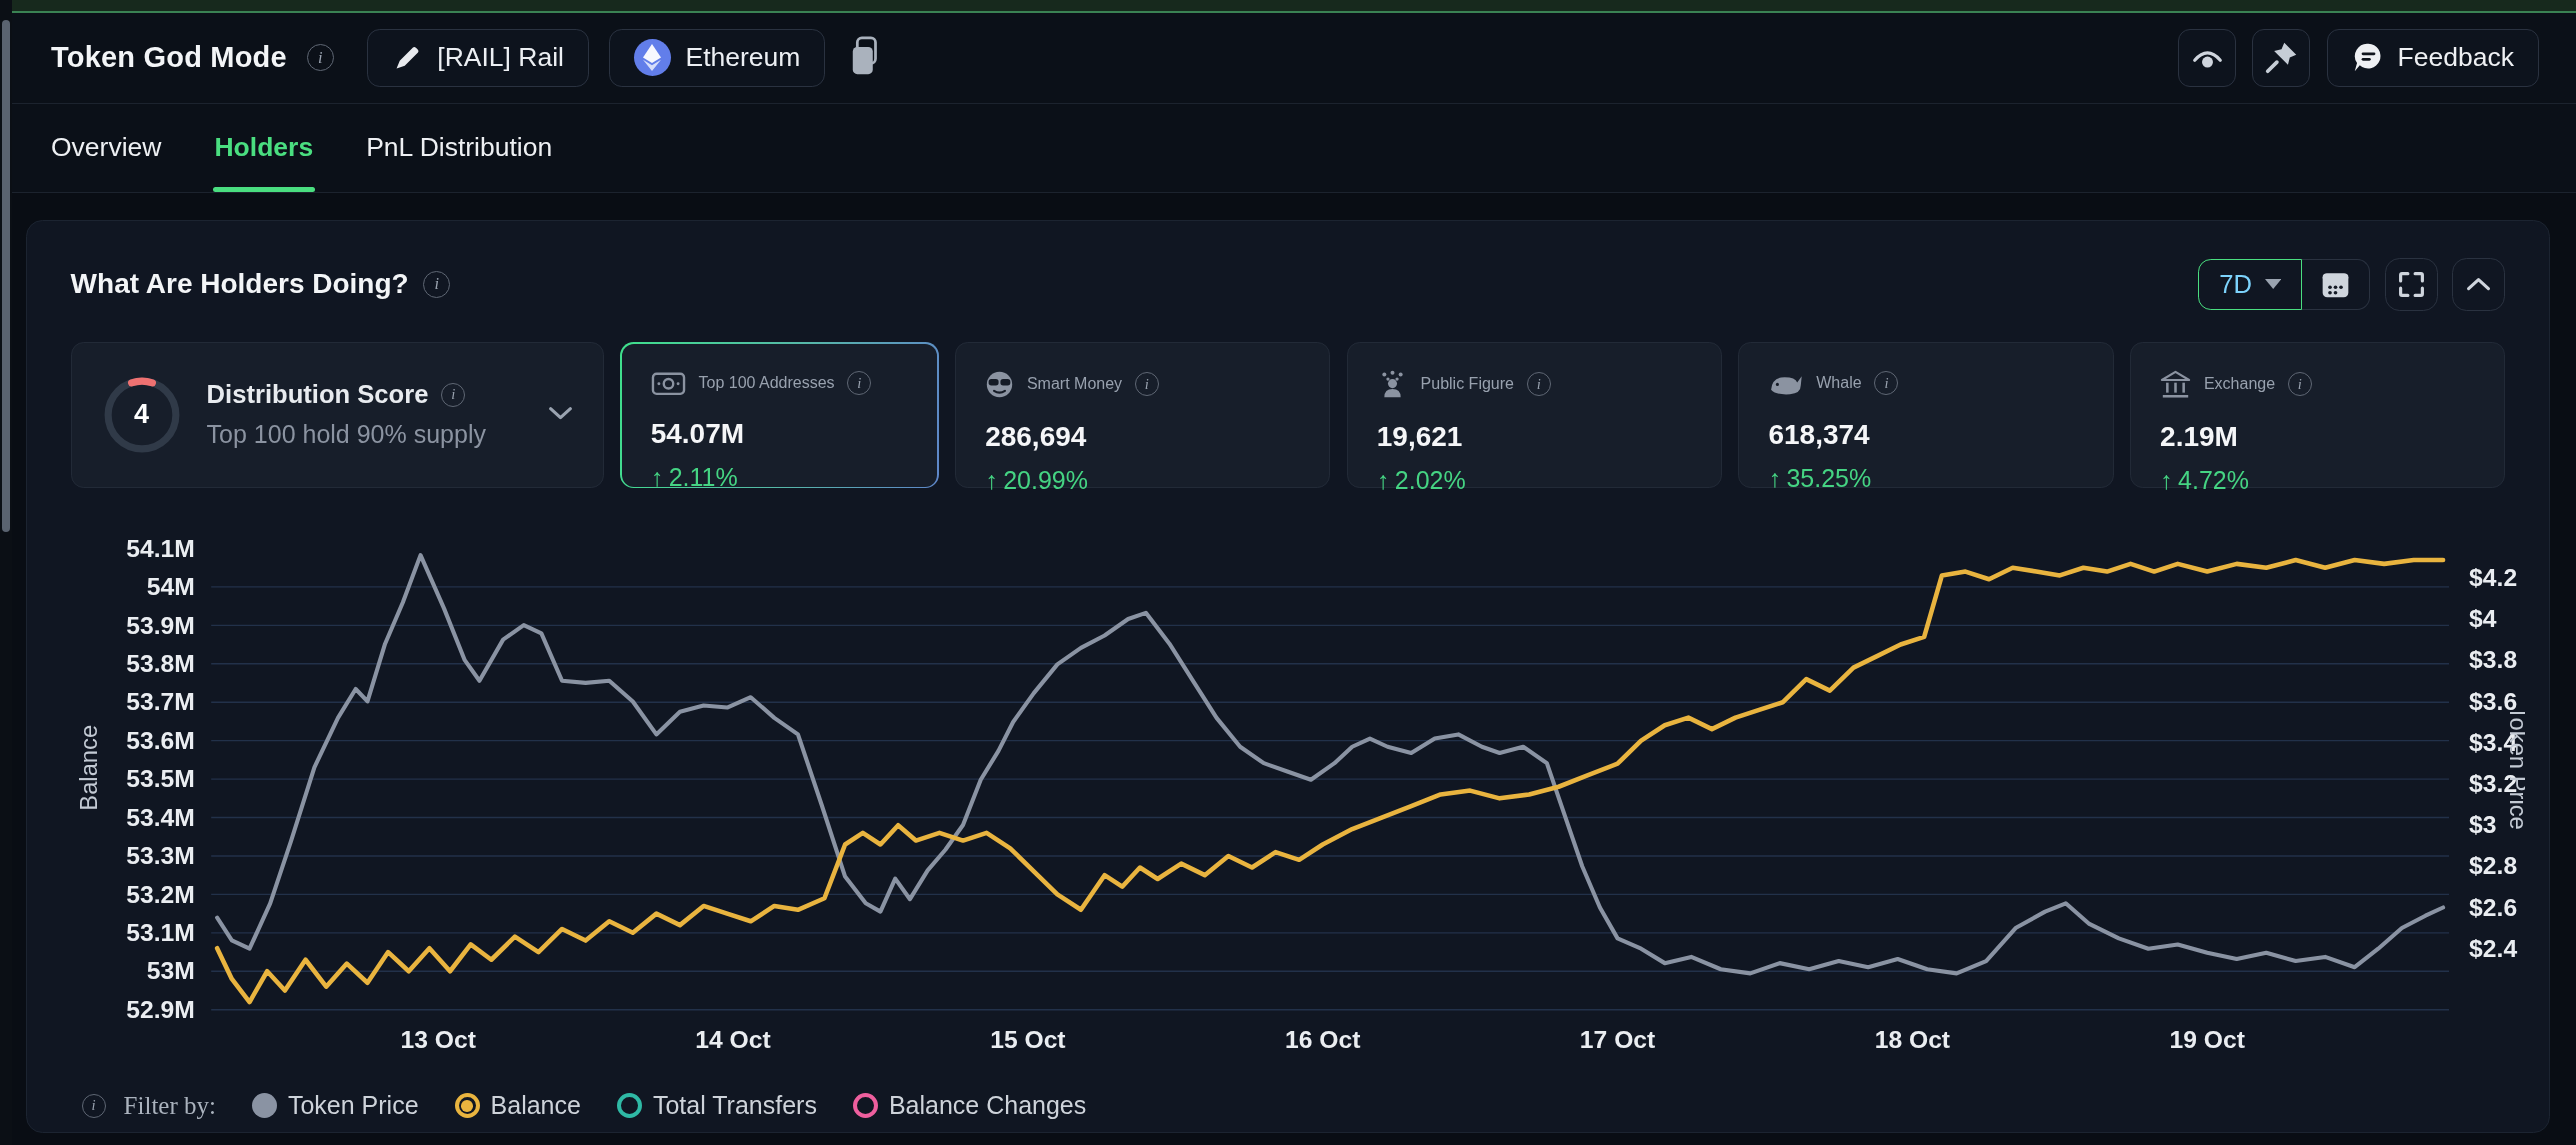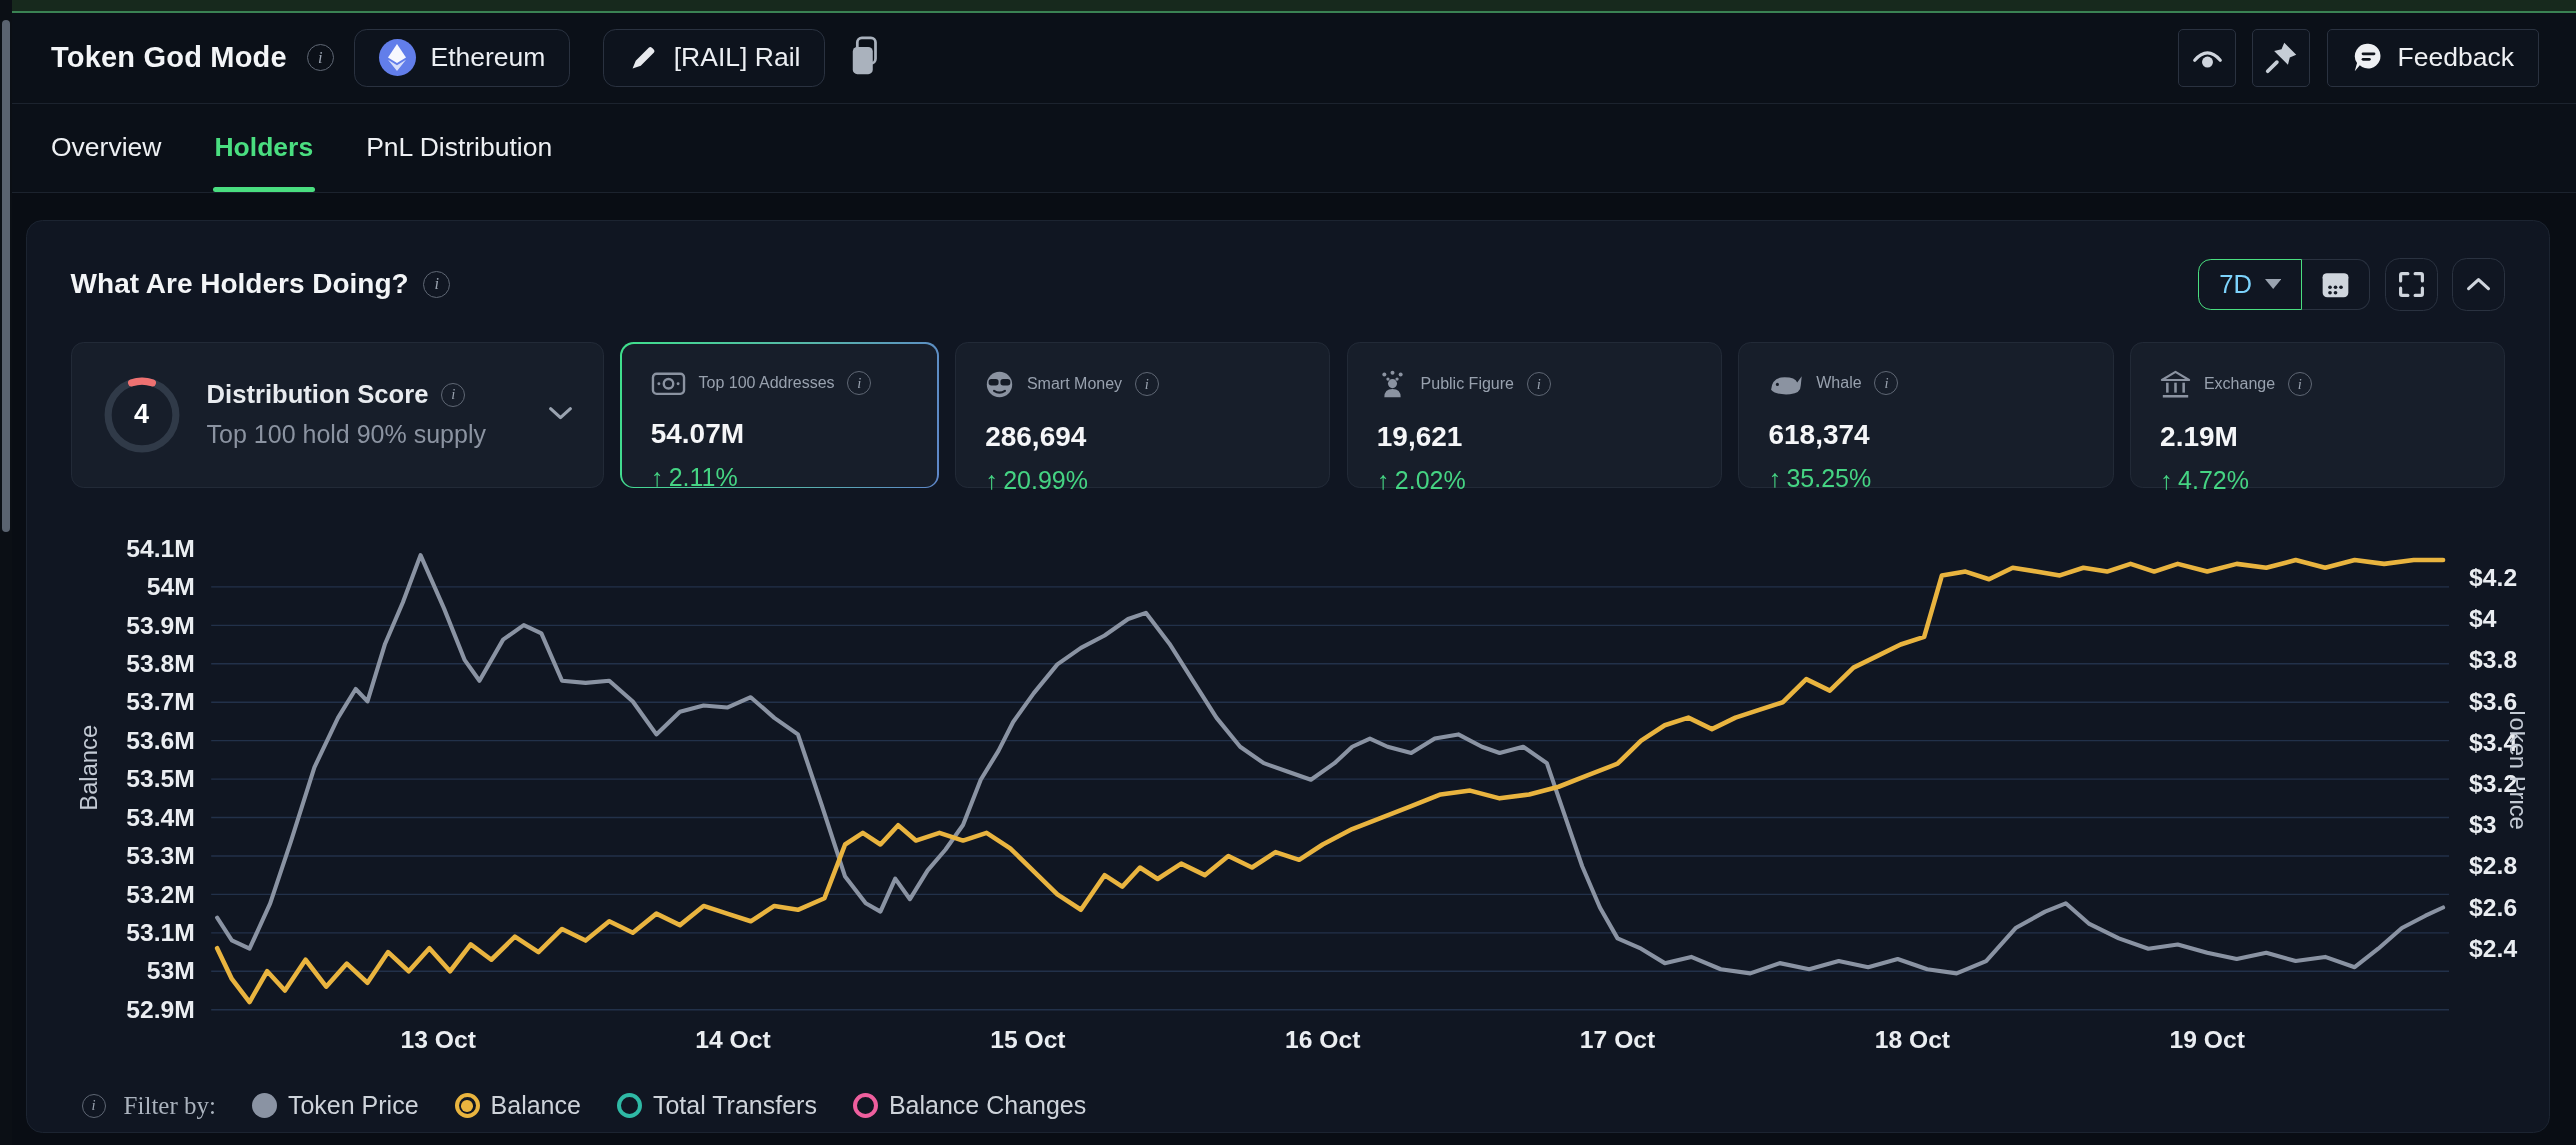--- a/index.html
+++ b/index.html
@@ -27,21 +27,21 @@
   .hbtn {
     display:inline-flex; align-items:center; gap:14.6px; height:58px; padding:0 24px;
     background:#0d131d; border:1.4px solid #2a3240; border-radius:12.8px;
     color:#eceff3; font-size:26.5px; font-family:inherit; cursor:pointer;
   }
   .eth-badge { width:37px; height:37px; border-radius:50%; background:#627eea;
     display:inline-flex; align-items:center; justify-content:center; flex:none; }
   .copy-btn { background:none; border:none; padding:0 3.7px; cursor:pointer; }
   .hright { margin-left:auto; display:flex; align-items:center; gap:16.4px; }
   .iconbtn {
-    width:58px; height:58px; border:1.4px solid #2a3240; border-radius:5px;
+    width:58px; height:58px; border:1.4px solid #2a3240; border-radius:12px;
     background:#0d131d; display:inline-flex; align-items:center; justify-content:center; cursor:pointer;
   }
   .iconbtn.feedback { width:auto; padding:0 24px; gap:12.8px; color:#eef0f3; font-size:26.5px; font-family:inherit; }
   
   nav.tabs {
     height:89px; display:flex; align-items:stretch; gap:53px; padding-left:51px;
     background:#0b1018; border-bottom:0.9px solid #1c232e;
   }
   .tab { display:flex; align-items:center; font-size:26.5px; color:#eef0f3; position:relative; cursor:pointer; }
   .tab.active { color:#4ade80; font-weight:700; }
@@ -117,36 +117,36 @@
     background:#5a6370; border-radius:4.6px; }
 </style>
 </head>
 <body>
 
 <div class="announce"></div>
 
 <header class="appbar">
   <h1 class="page-title">Token God Mode</h1>
   <span class="info">i</span>
+  <button class="hbtn" style="margin-left:12.8px;">
+    <span style="display:inline-flex;">
+      <svg width="31" height="31" viewBox="0 0 34 34">
+          <path d="M5 29 L8.5 20.5 L23 6 Q24.5 4.5 26.5 6.5 L28 8 Q30 10 28.5 11.5 L14 26 Z" fill="#e8eaee"></path>
+        </svg>
+    </span>
+    <span>[RAIL] Rail</span>
+  </button>
   <button class="hbtn">
     <span class="eth-badge">
       <svg width="20" height="27" viewBox="0 0 22 30">
         <polygon points="11,0 21,15 11,21 1,15" fill="#ffffff" opacity="0.95"></polygon>
         <polygon points="11,23.5 21,17.5 11,30 1,17.5" fill="#ffffff" opacity="0.75"></polygon>
       </svg>
     </span>
     <span>Ethereum</span>
-  </button>
-  <button class="hbtn" style="margin-left:12.8px;">
-    <span style="display:inline-flex;">
-      <svg width="31" height="31" viewBox="0 0 34 34">
-          <path d="M5 29 L8.5 20.5 L23 6 Q24.5 4.5 26.5 6.5 L28 8 Q30 10 28.5 11.5 L14 26 Z" fill="#e8eaee"></path>
-        </svg>
-    </span>
-    <span>[RAIL] Rail</span>
   </button>
   <button class="copy-btn">
     <svg width="33" height="40" viewBox="0 0 36 44">
       <rect x="9" y="2" width="20" height="28" rx="5" fill="none" stroke="#aab2bd" stroke-width="3"></rect>
       <rect x="4" y="12" width="22" height="30" rx="5" fill="#aab2bd"></rect>
     </svg>
   </button>
   <div class="hright">
     <button class="iconbtn">
       <svg width="35" height="31" viewBox="0 0 38 34">

